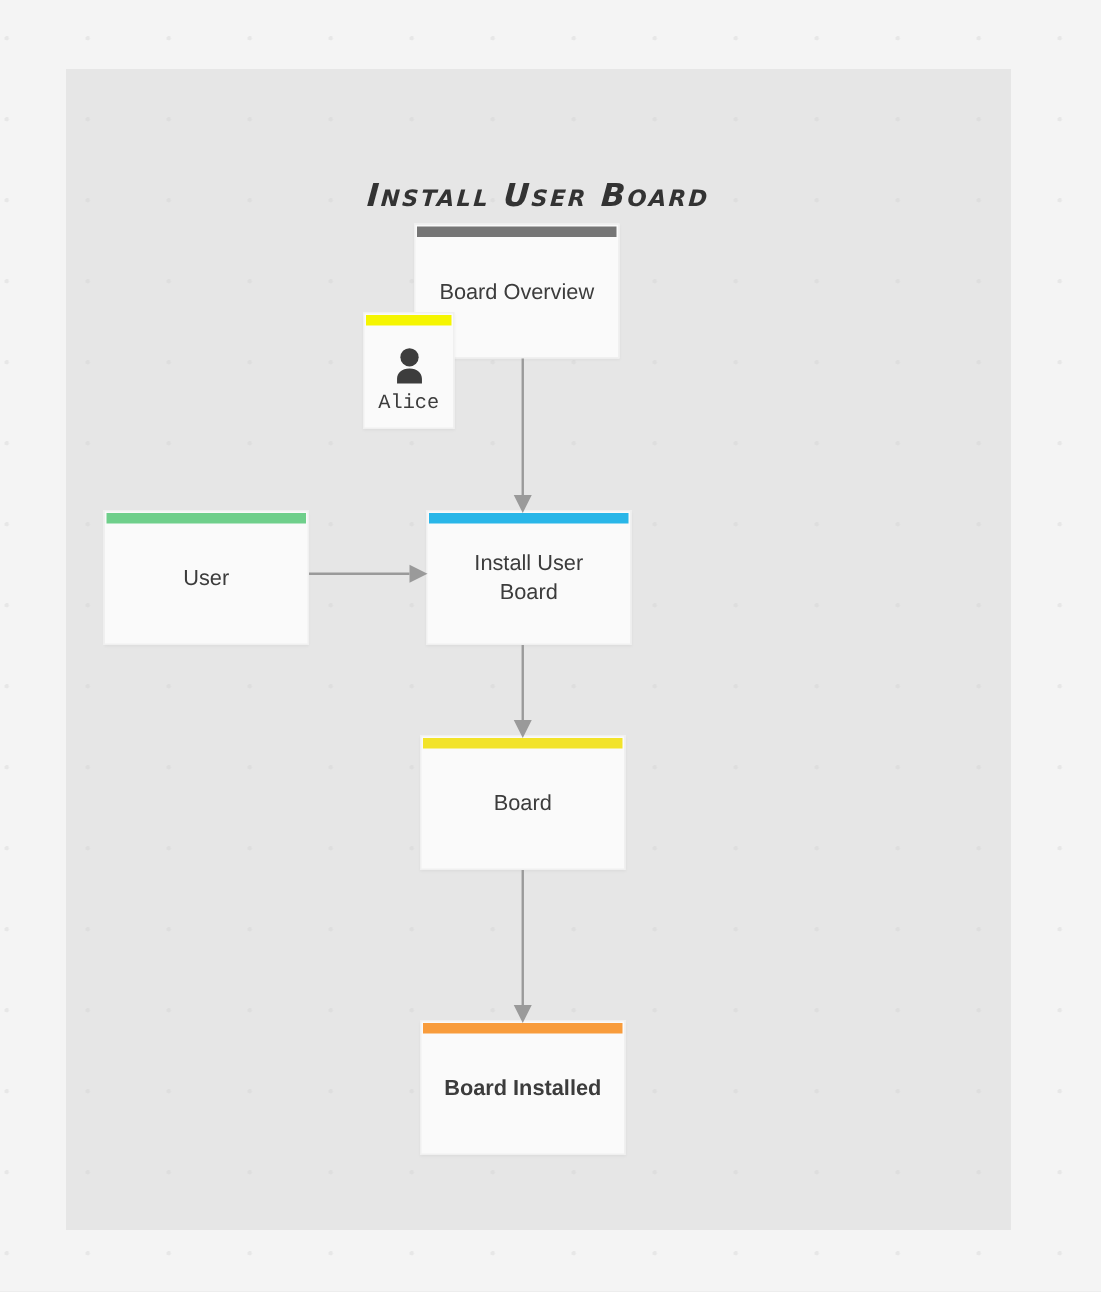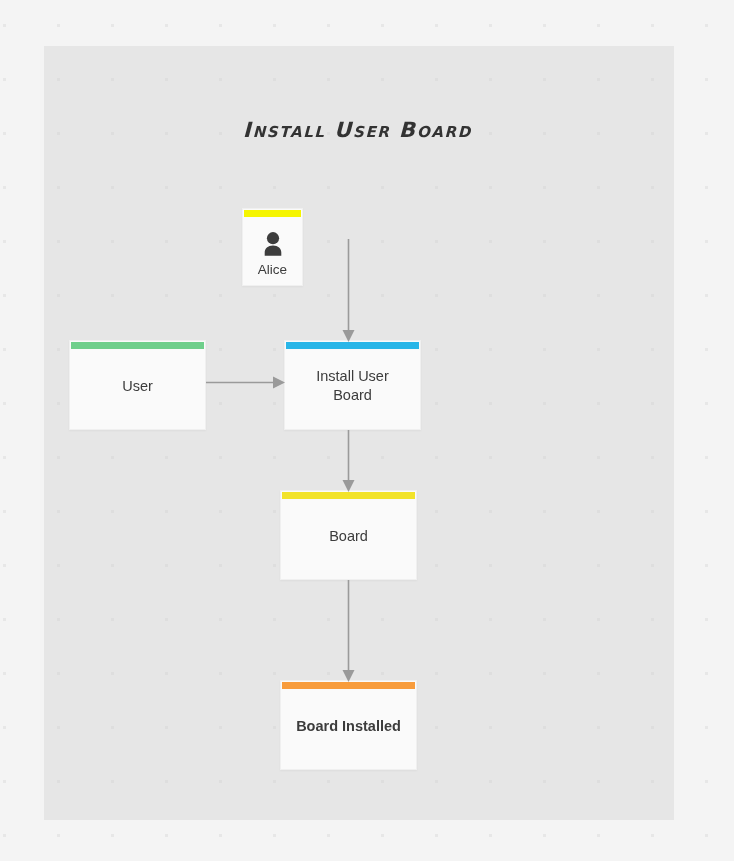--- a/index.html
+++ b/index.html
@@ -89,20 +89,21 @@
   }
   #node-alice .person-icon {
     margin-top: 22px;
     margin-bottom: 3px;
     display: block;
     line-height: 0;
   }
   #node-alice .node-label {
     font-size: 13.5px;
     margin-top: 0;
+    font-family: Liberation Mono, monospace;
   }
 
   
   .edge {
     position: absolute;
     overflow: visible;
     z-index: 2;
   }
   .edge line {
     stroke: #9a9a9a;
@@ -112,20 +113,24 @@
     fill: #9a9a9a;
   }
 </style>
 </head>
 <body>
 
 <div id="canvas">
 
   <div id="diagram-title">Install User Board</div>
 
+  <div class="node" id="node-board-overview" style="left:232px; top:103px; width:137px; height:90px;">
+    <div class="node-bar" style="background:#757575"></div>
+    <div class="node-label">Board Overview</div>
+  </div>
 
   <svg class="edge" id="edge-overview-to-install" style="left:0; top:0; width:630px; height:774px;">
     <line x1="304.5" y1="193" x2="304.5" y2="284"></line>
     <polygon points="298.5,284 310.5,284 304.5,296"></polygon>
   </svg>
 
   <div class="node" id="node-alice" style="left:198px; top:162px; width:61px; height:78px;">
     <div class="node-bar" style="background:#f5f500"></div>
     <span class="person-icon">
       <svg width="24" height="26" viewBox="0 0 24 26" aria-hidden="true">

